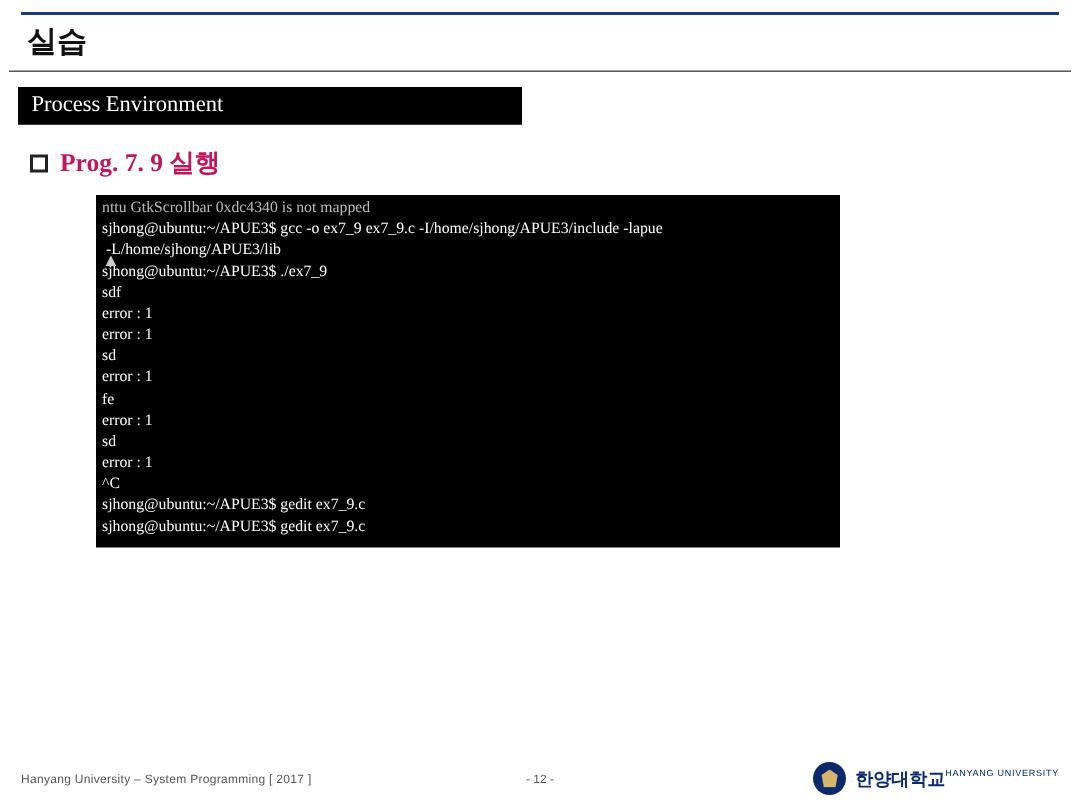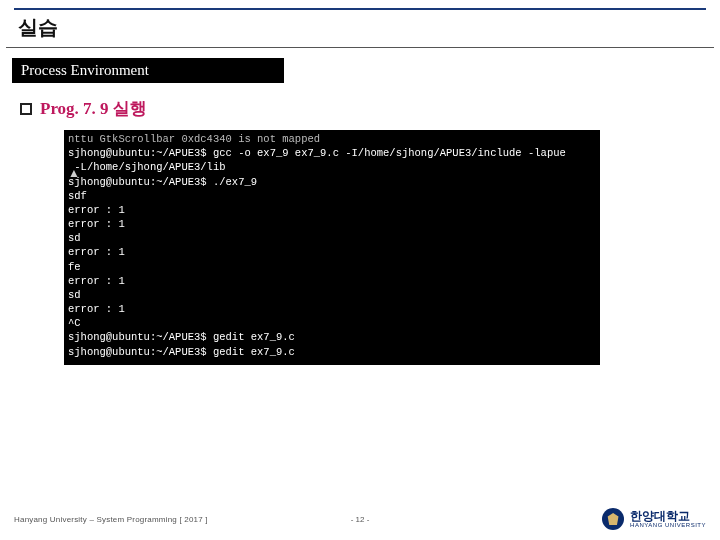--- a/index.html
+++ b/index.html
@@ -28,21 +28,21 @@
     margin: 0 6px;
   }
   .section-box {
     margin: 10px 12px 0 12px;
     border: 1px solid #000;
     background: #000;
     color: #fff;
     font-family: Georgia, "Times New Roman", serif;
     font-size: 15px;
     padding: 3px 8px;
-    width: 272px;
+    width: 336px;
   }
   .bullet-row {
     display: flex;
     align-items: center;
     gap: 8px;
     margin: 14px 0 10px 20px;
   }
   .bullet-square {
     width: 12px;
     height: 12px;
@@ -55,25 +55,25 @@
     font-size: 17px;
     font-weight: 700;
     color: #be185d;
   }
   .terminal-wrap {
     margin: 6px 48px 0 64px;
   }
   .terminal {
     background: #000;
     color: #fff;
-    font-family: Liberation Mono, monospace;
+    font-family: Liberation Serif, serif;
     font-size: 10.5px;
     line-height: 1.35;
     padding: 2px 4px 6px 4px;
-    width: 536px;
+    width: 496px;
   }
   .terminal .dim { color: #bbb; }
   .terminal .line { white-space: pre; }
   .scroll-arrow {
     position: absolute;
     left: 68px;
     top: 166px;
     color: #ccc;
     font-size: 12px;
     pointer-events: none;
@@ -111,21 +111,21 @@
     display: flex;
     align-items: center;
     justify-content: center;
   }
   .logo-lion {
     width: 12px;
     height: 12px;
     background: #d7b56d;
     clip-path: polygon(50% 0, 95% 30%, 82% 100%, 18% 100%, 5% 30%);
   }
-  .logo-text { display: flex; flex-direction: column; line-height: 1; }
+  .logo-text { display: flex; line-height: 1; }
   .logo-kr { font-size: 12px; font-weight: 700; color: #0a2a6b; }
   .logo-en { font-size: 6px; color: #0a2a6b; letter-spacing: 0.5px; }
 </style>
 </head>
 <body>
 
 <div class="top-rule"></div>
 <div class="slide-title">실습</div>
 <div class="under-rule"></div>
 

